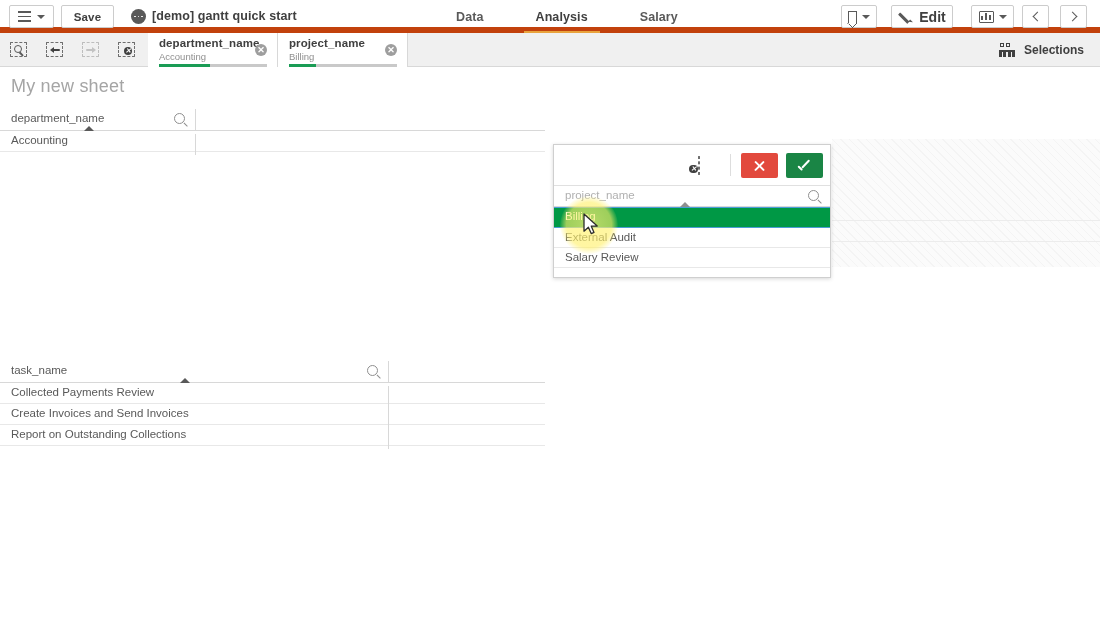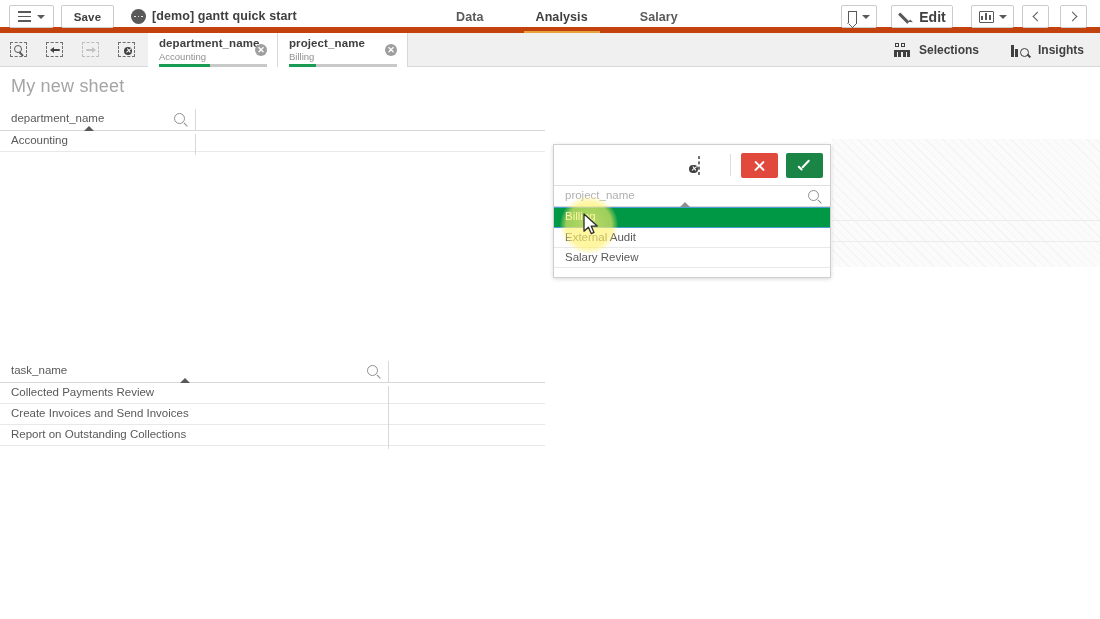--- a/index.html
+++ b/index.html
@@ -430,28 +430,20 @@
           <span class="bar"></span>
           <span class="r2">
               <i style="height:5px"></i>
               <i style="height:5px"></i>
               <i style="height:5px"></i>
               <i style="height:5px"></i>
             </span>
         </span>
         <span>Selections</span>
       </div>
-      <div class="selright-btn">
-        <span class="ins-glyph">
-          <i class="b" style="left:0;height:12px"></i>
-          <i class="b" style="left:4px;height:8px"></i>
-          <span class="o"></span>
-        </span>
-        <span>Insights</span>
-      </div>
     </div>
   </div>
 
   <div class="sheet">
 
     <div id="sheet-title">My new sheet</div>
 
     <div class="hatchband" style="left:832px; top:71px; width:268px; height:60px;">
       <span class="hatch-line" style="top:29px;"></span>
     </div>

